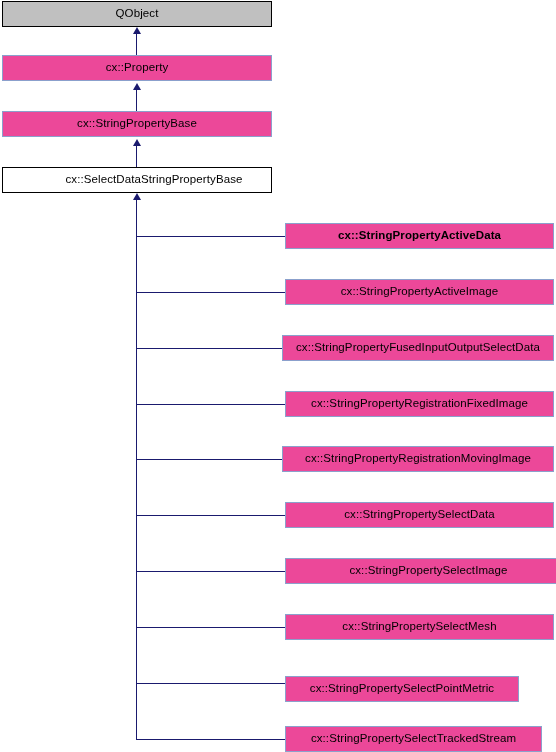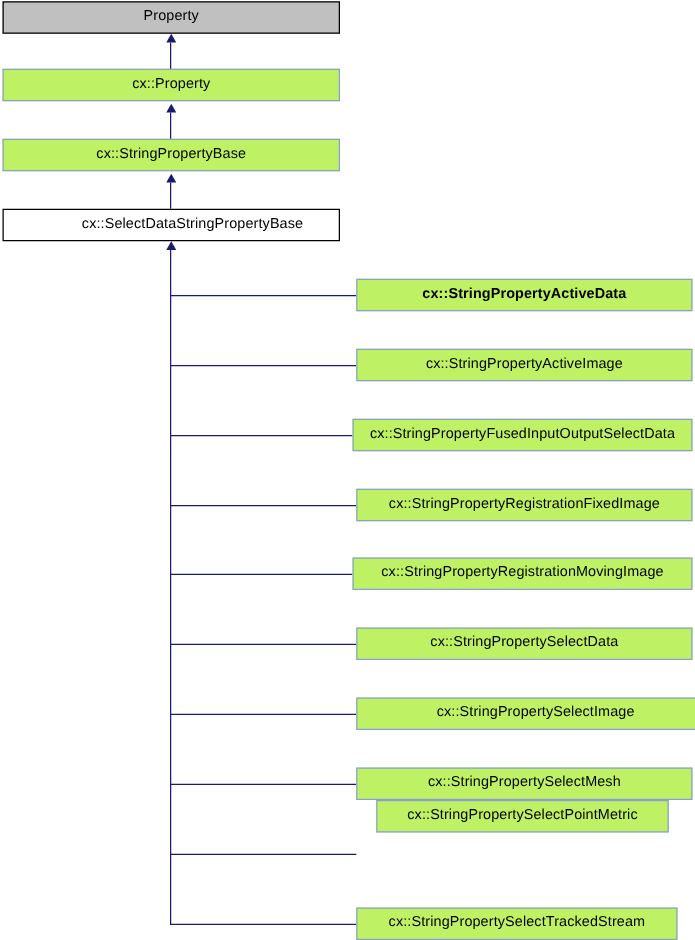--- a/index.html
+++ b/index.html
@@ -37,21 +37,21 @@
     border: 1px solid #000000;
   }
   
   .node.plain {
     background: #ffffff;
     border: 1px solid #000000;
     padding-left: 34px;
   }
   
   .node.linked {
-    background: #bef264;
+    background: #ec4899;
     border: 1px solid #8ba0cc;
   }
   
   .vline {
     position: absolute;
     width: 1px;
     background: #1a1a6e;
   }
   .hline {
     position: absolute;
@@ -66,21 +66,21 @@
     border-right: 4px solid transparent;
     border-bottom: 7px solid #1a1a6e;
   }
 </style>
 </head>
 <body>
 
 <div id="diagram">
 
   <div class="node root" style="left:2px; top:1px; width:270px;">
-    <span>Property</span>
+    <span>QObject</span>
   </div>
 
   <div class="node linked" style="left:2px; top:55px; width:270px;">
     <span>cx::Property</span>
   </div>
 
   <div class="node linked" style="left:2px; top:111px; width:270px;">
     <span>cx::StringPropertyBase</span>
   </div>
 
@@ -136,21 +136,21 @@
   </div>
 
   <div class="node linked" style="left:285px; top:558px; width:287px;">
     <span>cx::StringPropertySelectImage</span>
   </div>
 
   <div class="node linked" style="left:285px; top:614px; width:269px;">
     <span>cx::StringPropertySelectMesh</span>
   </div>
 
-  <div class="node linked" style="left:285px; top:640px; width:234px;margin-left:16px;">
+  <div class="node linked" style="left:285px; top:676px; width:234px;">
     <span>cx::StringPropertySelectPointMetric</span>
   </div>
 
   <div class="node linked" style="left:285px; top:726px; width:257px;">
     <span>cx::StringPropertySelectTrackedStream</span>
   </div>
 
 </div>
 
 </body></html>

